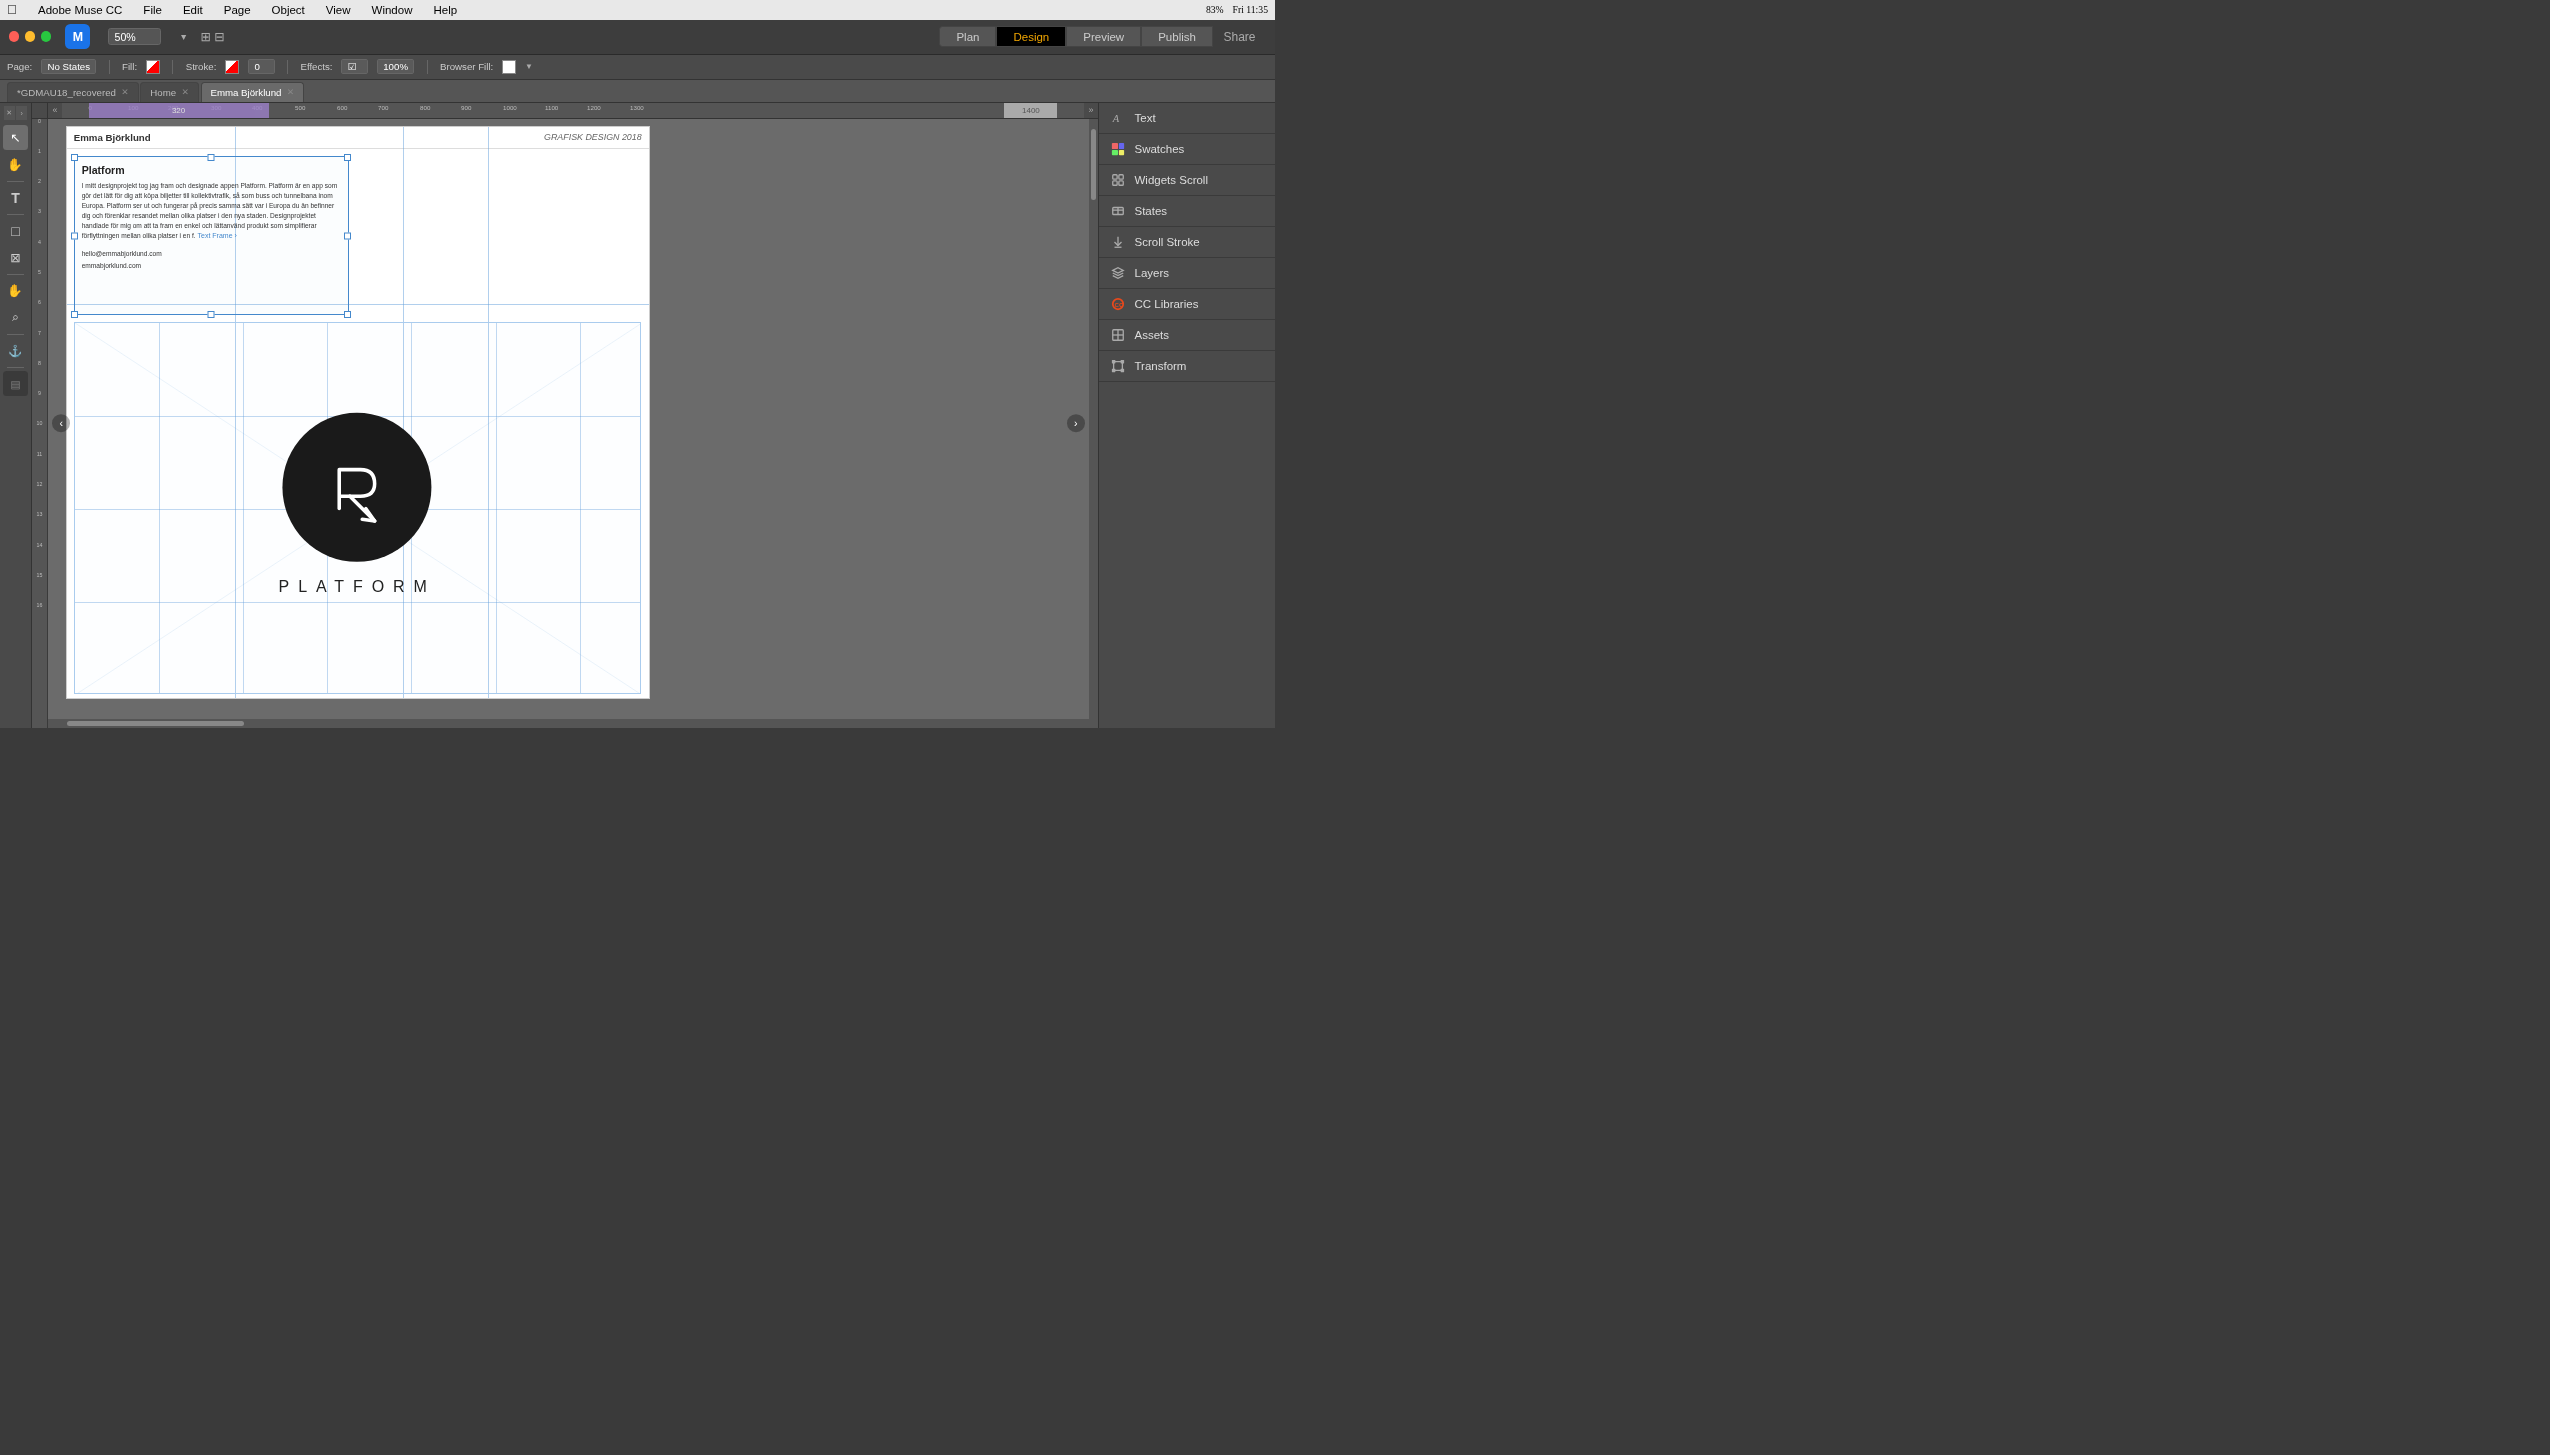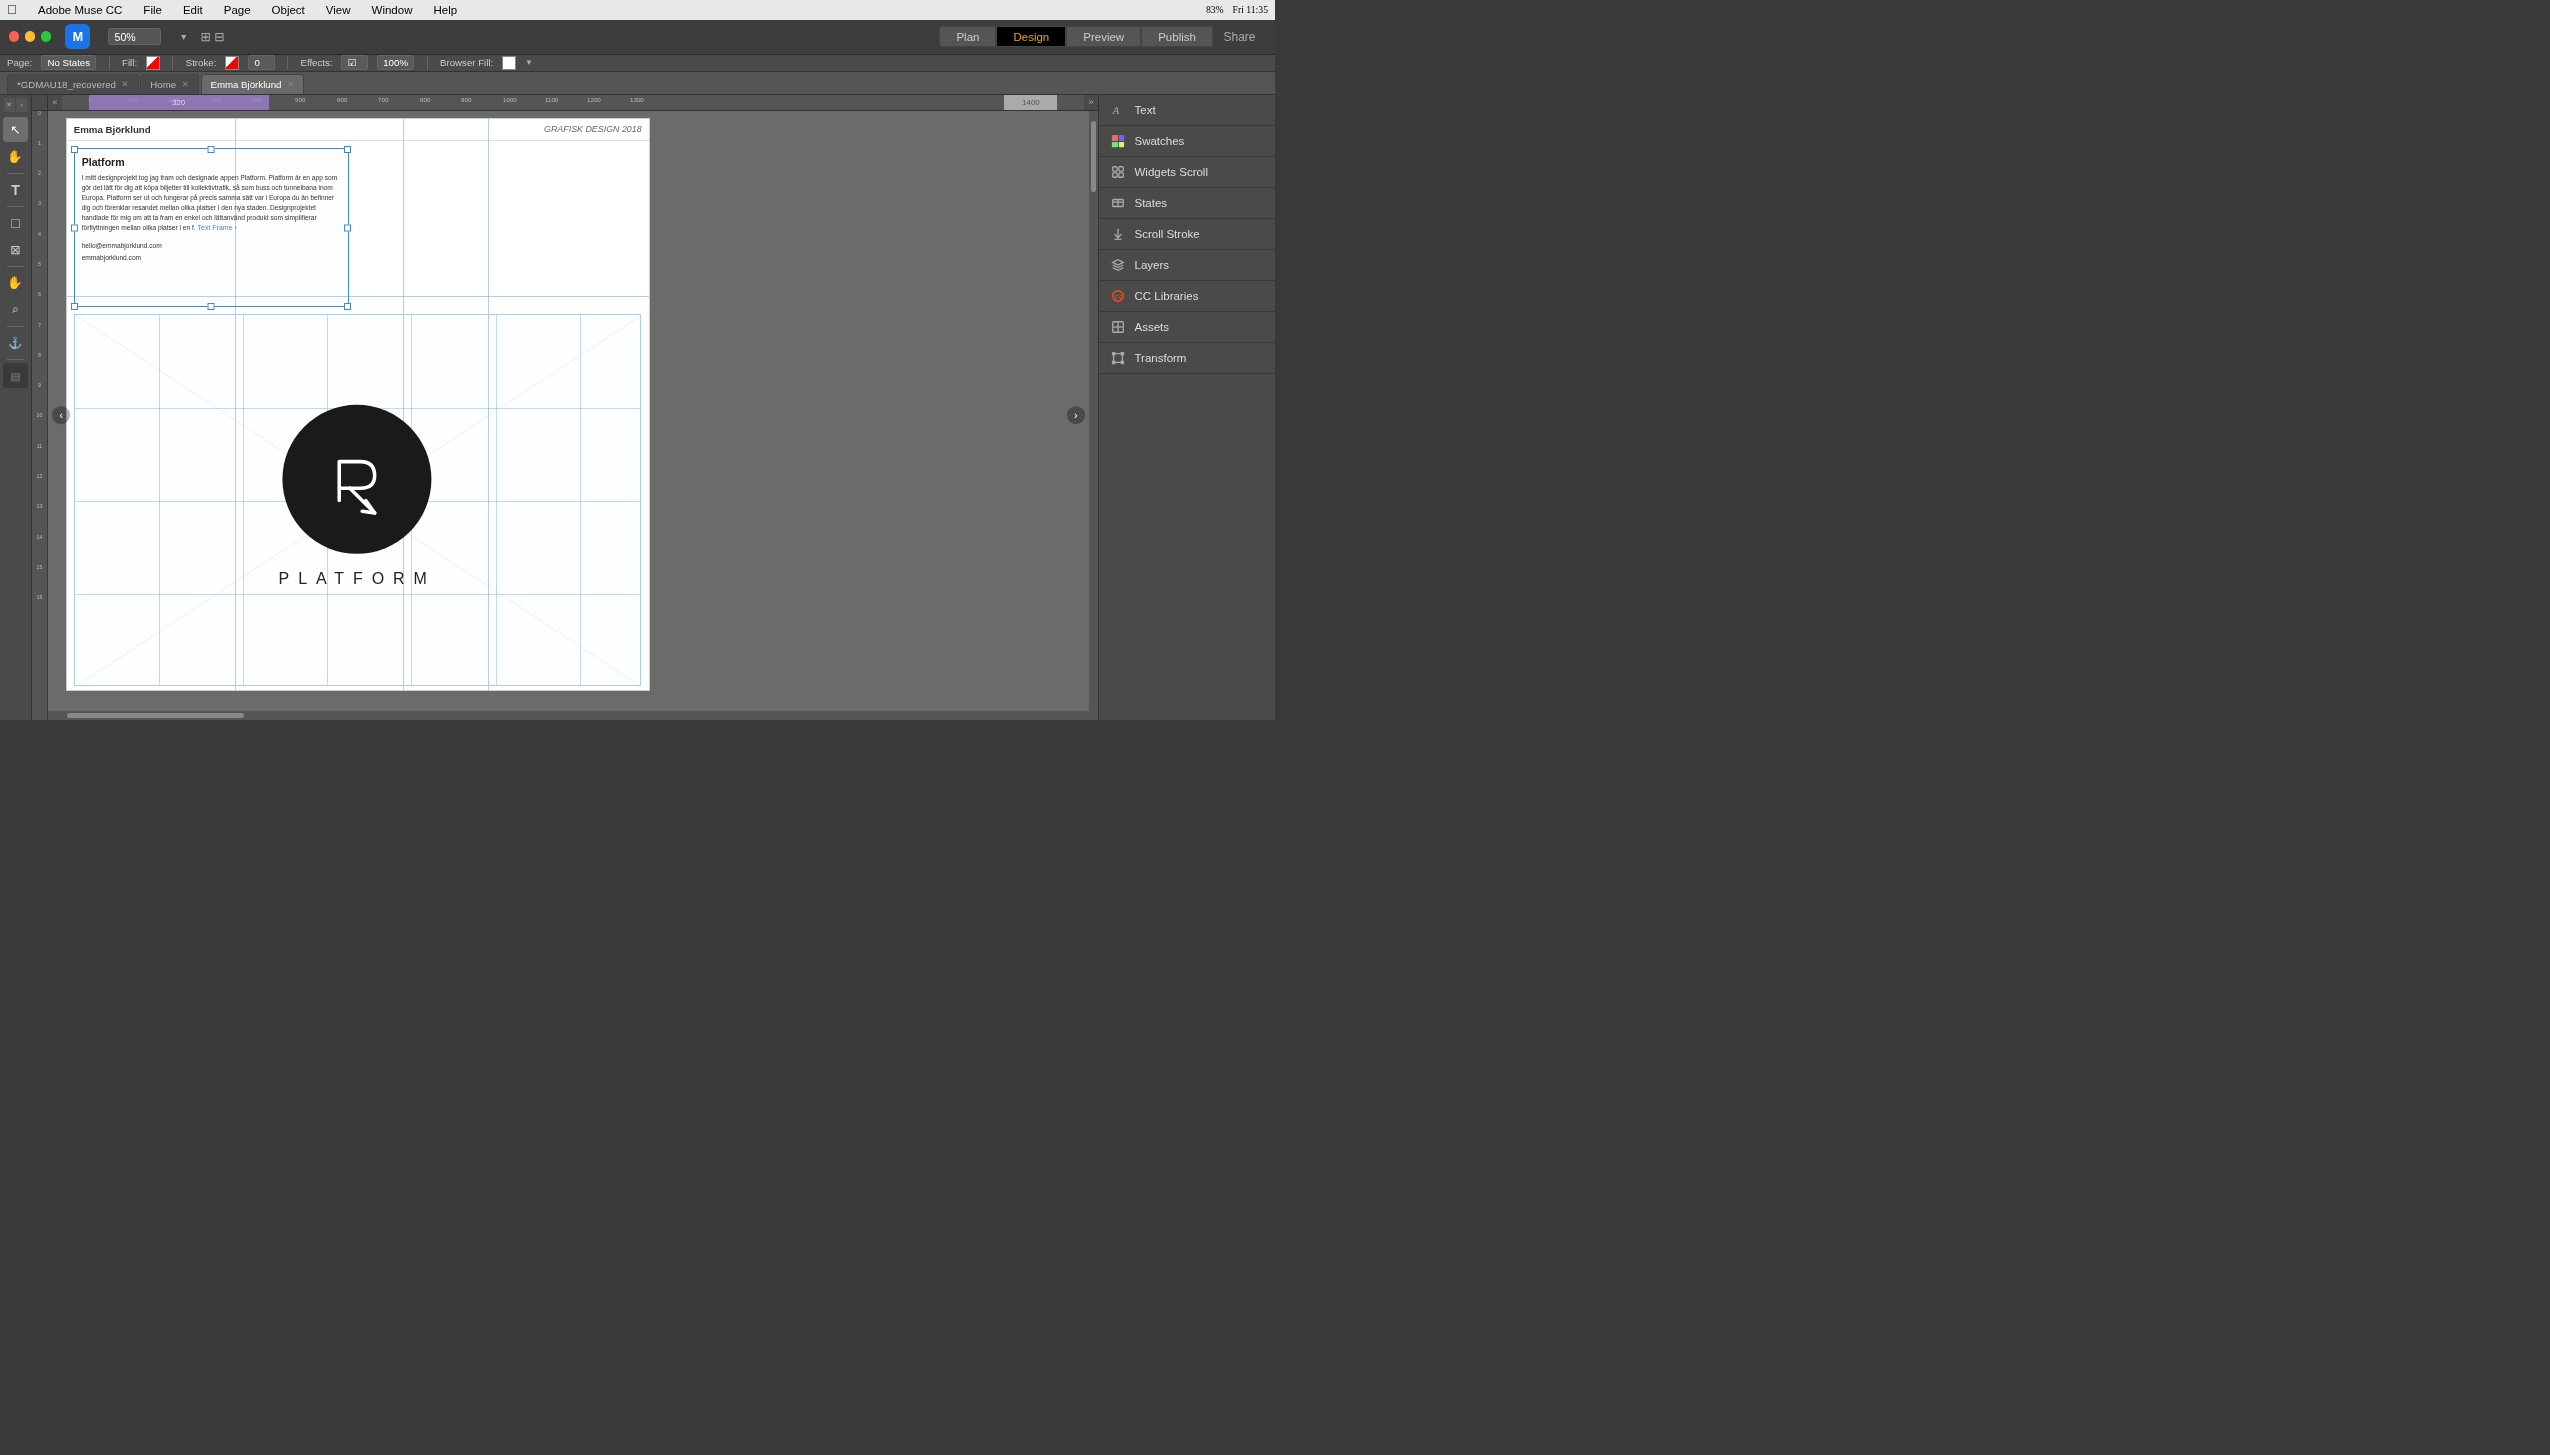--- a/index.html
+++ b/index.html
@@ -95,21 +95,21 @@
       background: none;
       border: none;
       color: #aaa;
       font-size: 12px;
       padding: 3.5px 10.6px;
       cursor: pointer;
     }
 
     
     .options-bar {
-      height: 17px;
+      height: 25px;
       background: #4a4a4a;
       display: flex;
       align-items: center;
       padding: 0 7px;
       gap: 8.9px;
       border-bottom: 0.9px solid #333;
     }
     .options-label { color: #ccc; font-size: 9.7px; }
     .options-value {
       background: #5a5a5a;

